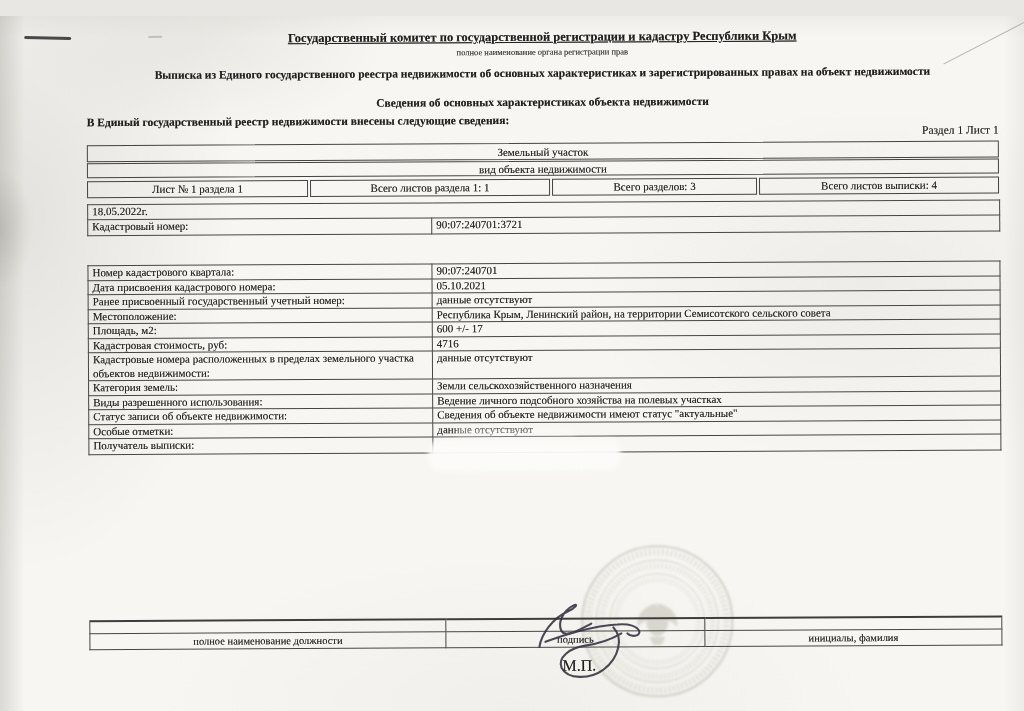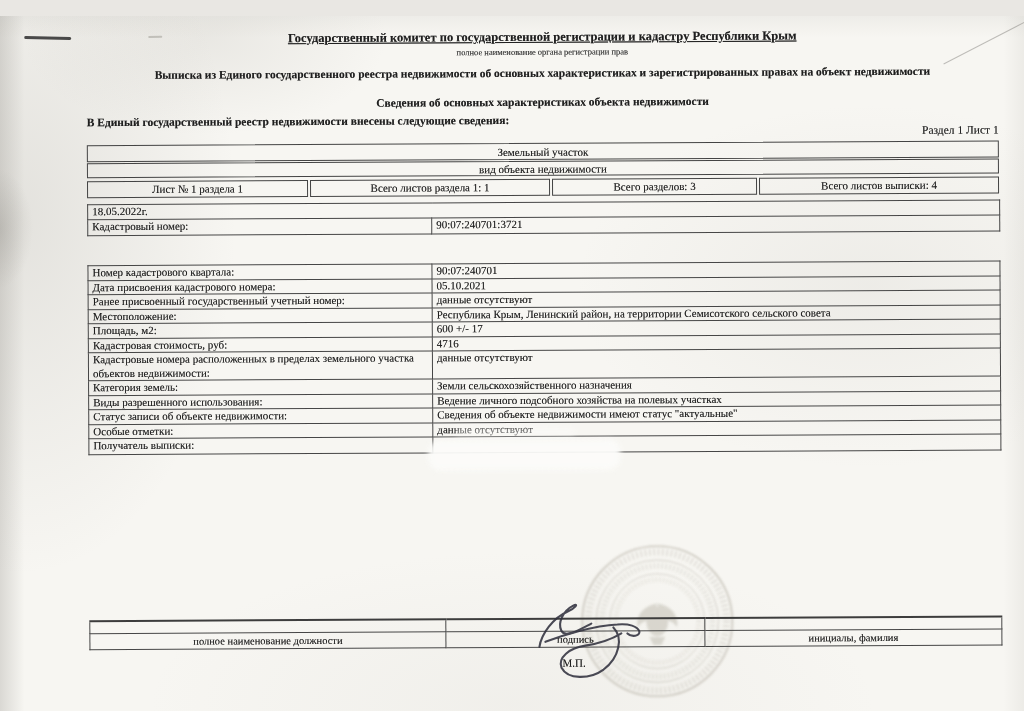--- a/index.html
+++ b/index.html
@@ -59,21 +59,21 @@
   .main-table tr.tall td{height:27px;}
   .main-table tr.last td{height:15px;}
   col.lblcol{width:344px;} col.valcol{width:568px;}
 
   .footer-table{left:88px;top:602px;width:912px;}
   .footer-table td{text-align:center;font-size:10.5px;}
   .footer-table tr.empty td{height:11px;border-top:2px solid #3d3d3d;}
   .footer-table tr.labels td{height:15px;line-height:15px;}
   col.fc0{width:356px;} col.fc1{width:259px;} col.fc2{width:297px;}
 
-  .mp-label{left:561px;top:641px;font-size:11px;}
+  .mp-label{left:561px;top:641px;font-size:16px;}
 
   .seal{left:577px;top:527px;width:158px;height:158px;filter:blur(0.8px);opacity:0.85;}
   .signature{left:500px;top:570px;width:190px;height:115px;}
 
   .smudge{background:rgba(252,252,250,0.94);filter:blur(2.5px);border-radius:12px;}
   .smudge1{left:428px;top:424px;width:192px;height:30px;}
   .smudge2{left:455px;top:412px;width:120px;height:8px;opacity:0.5;}
 
   .artifact-dash{left:26px;top:18px;width:47px;height:3px;background:#2d2d2d;
     border-radius:2px;transform:rotate(1.5deg);opacity:0.85;}

